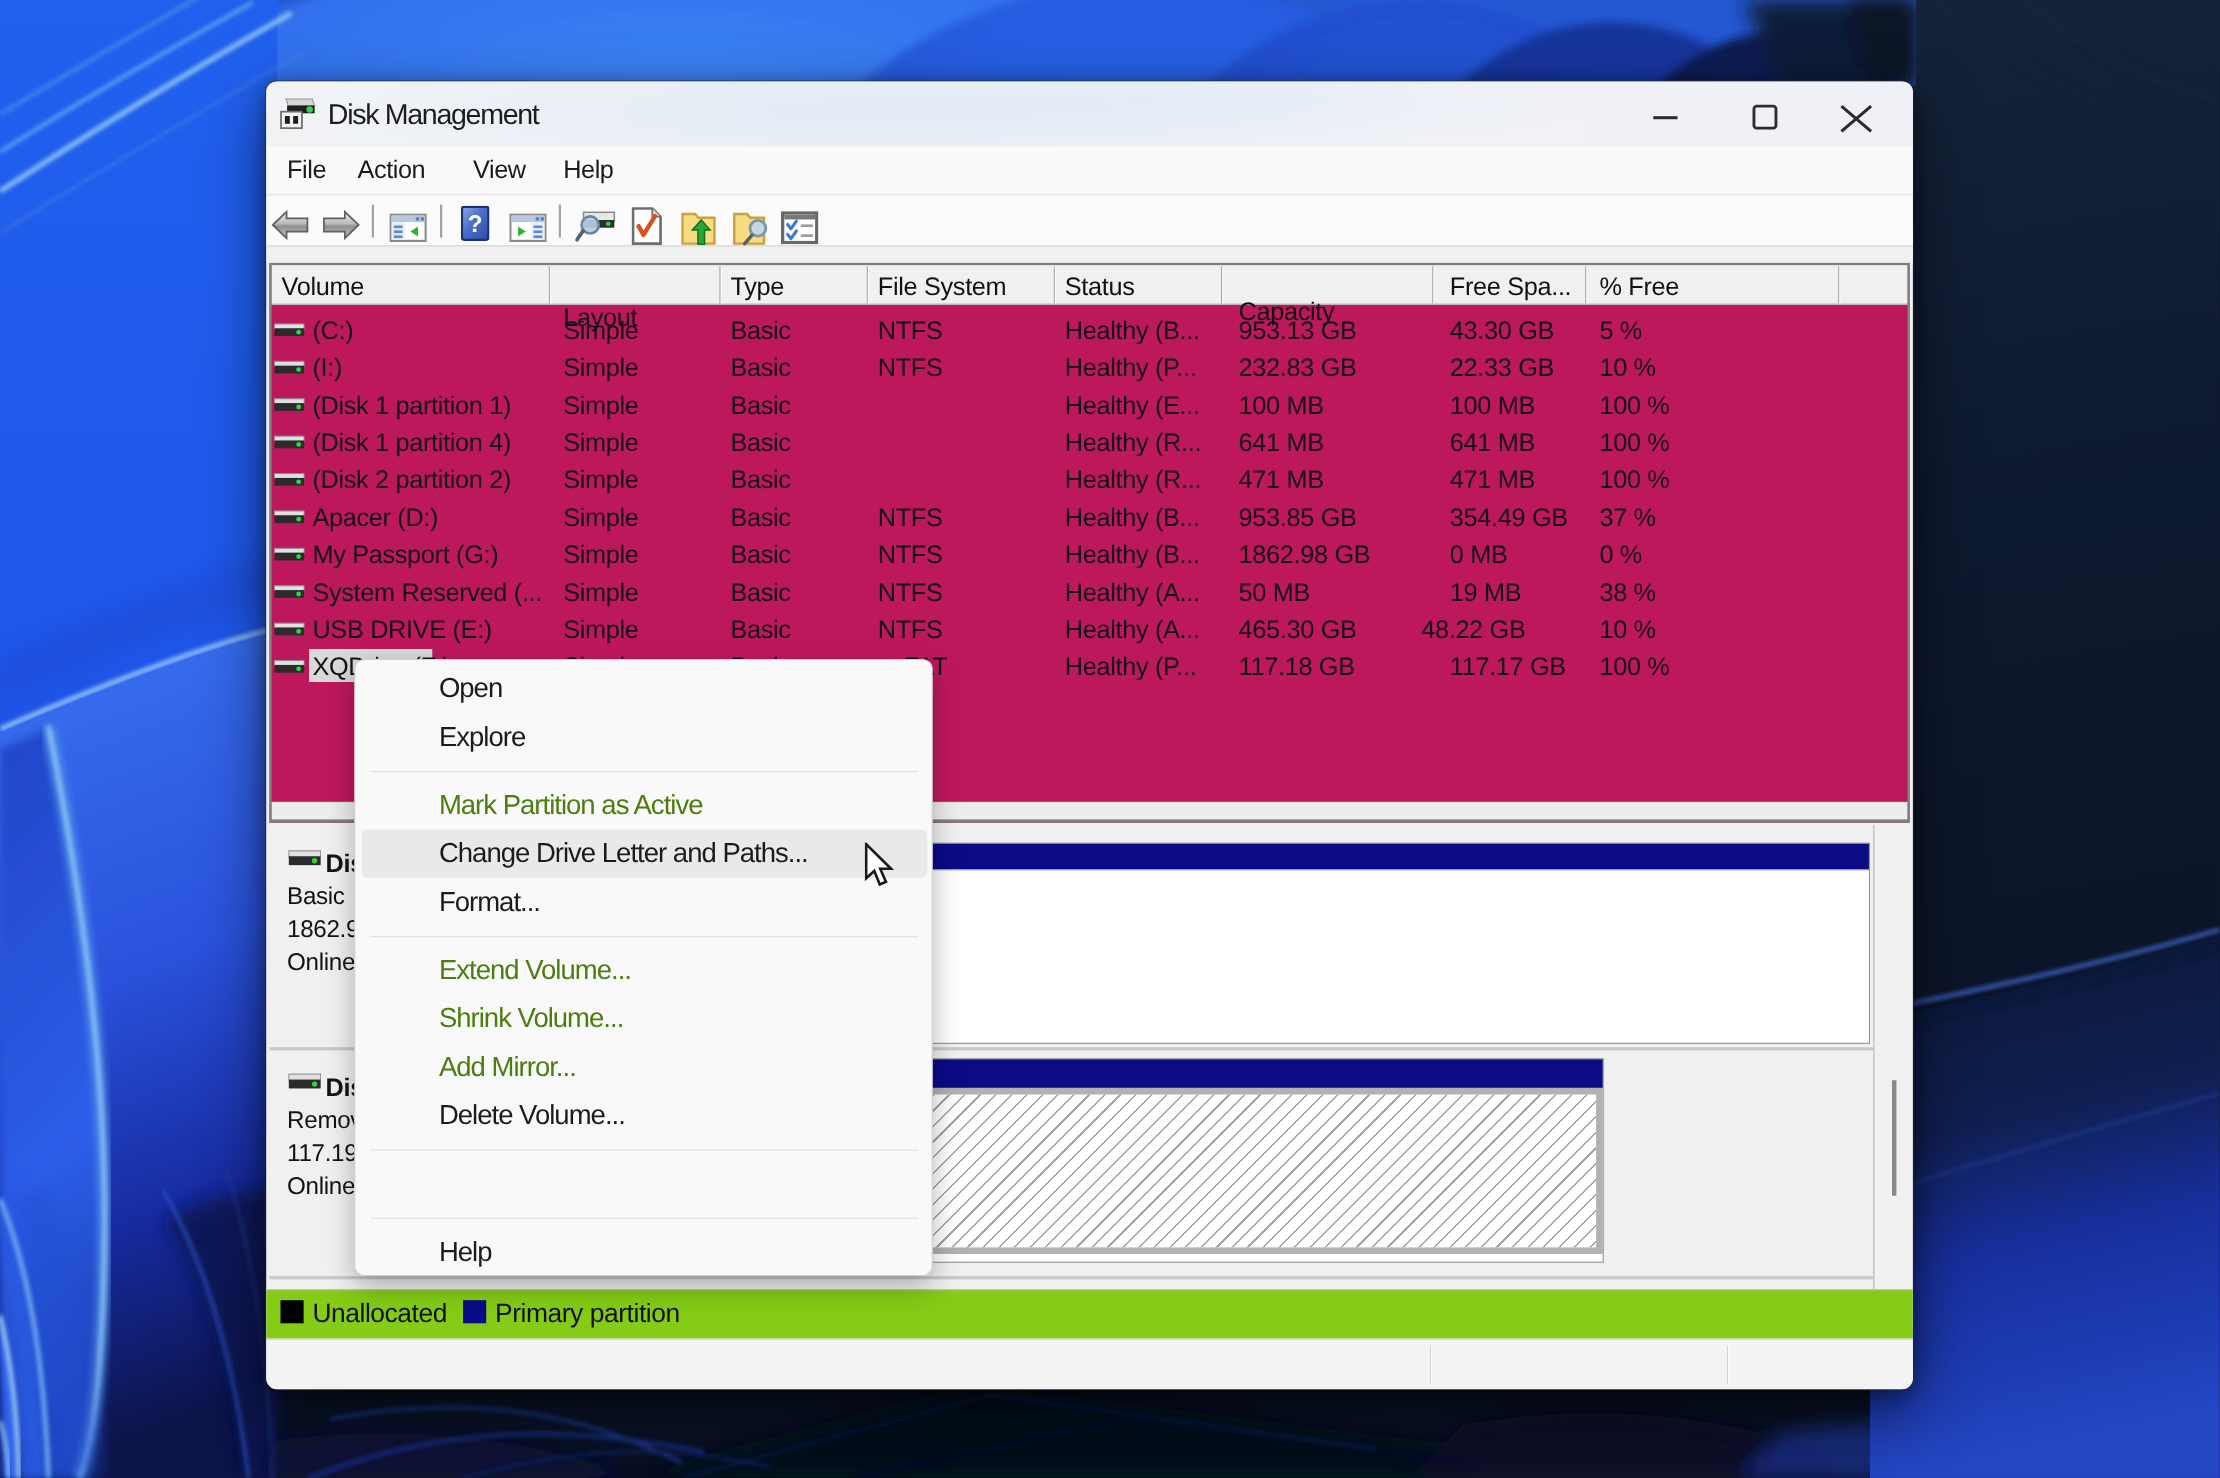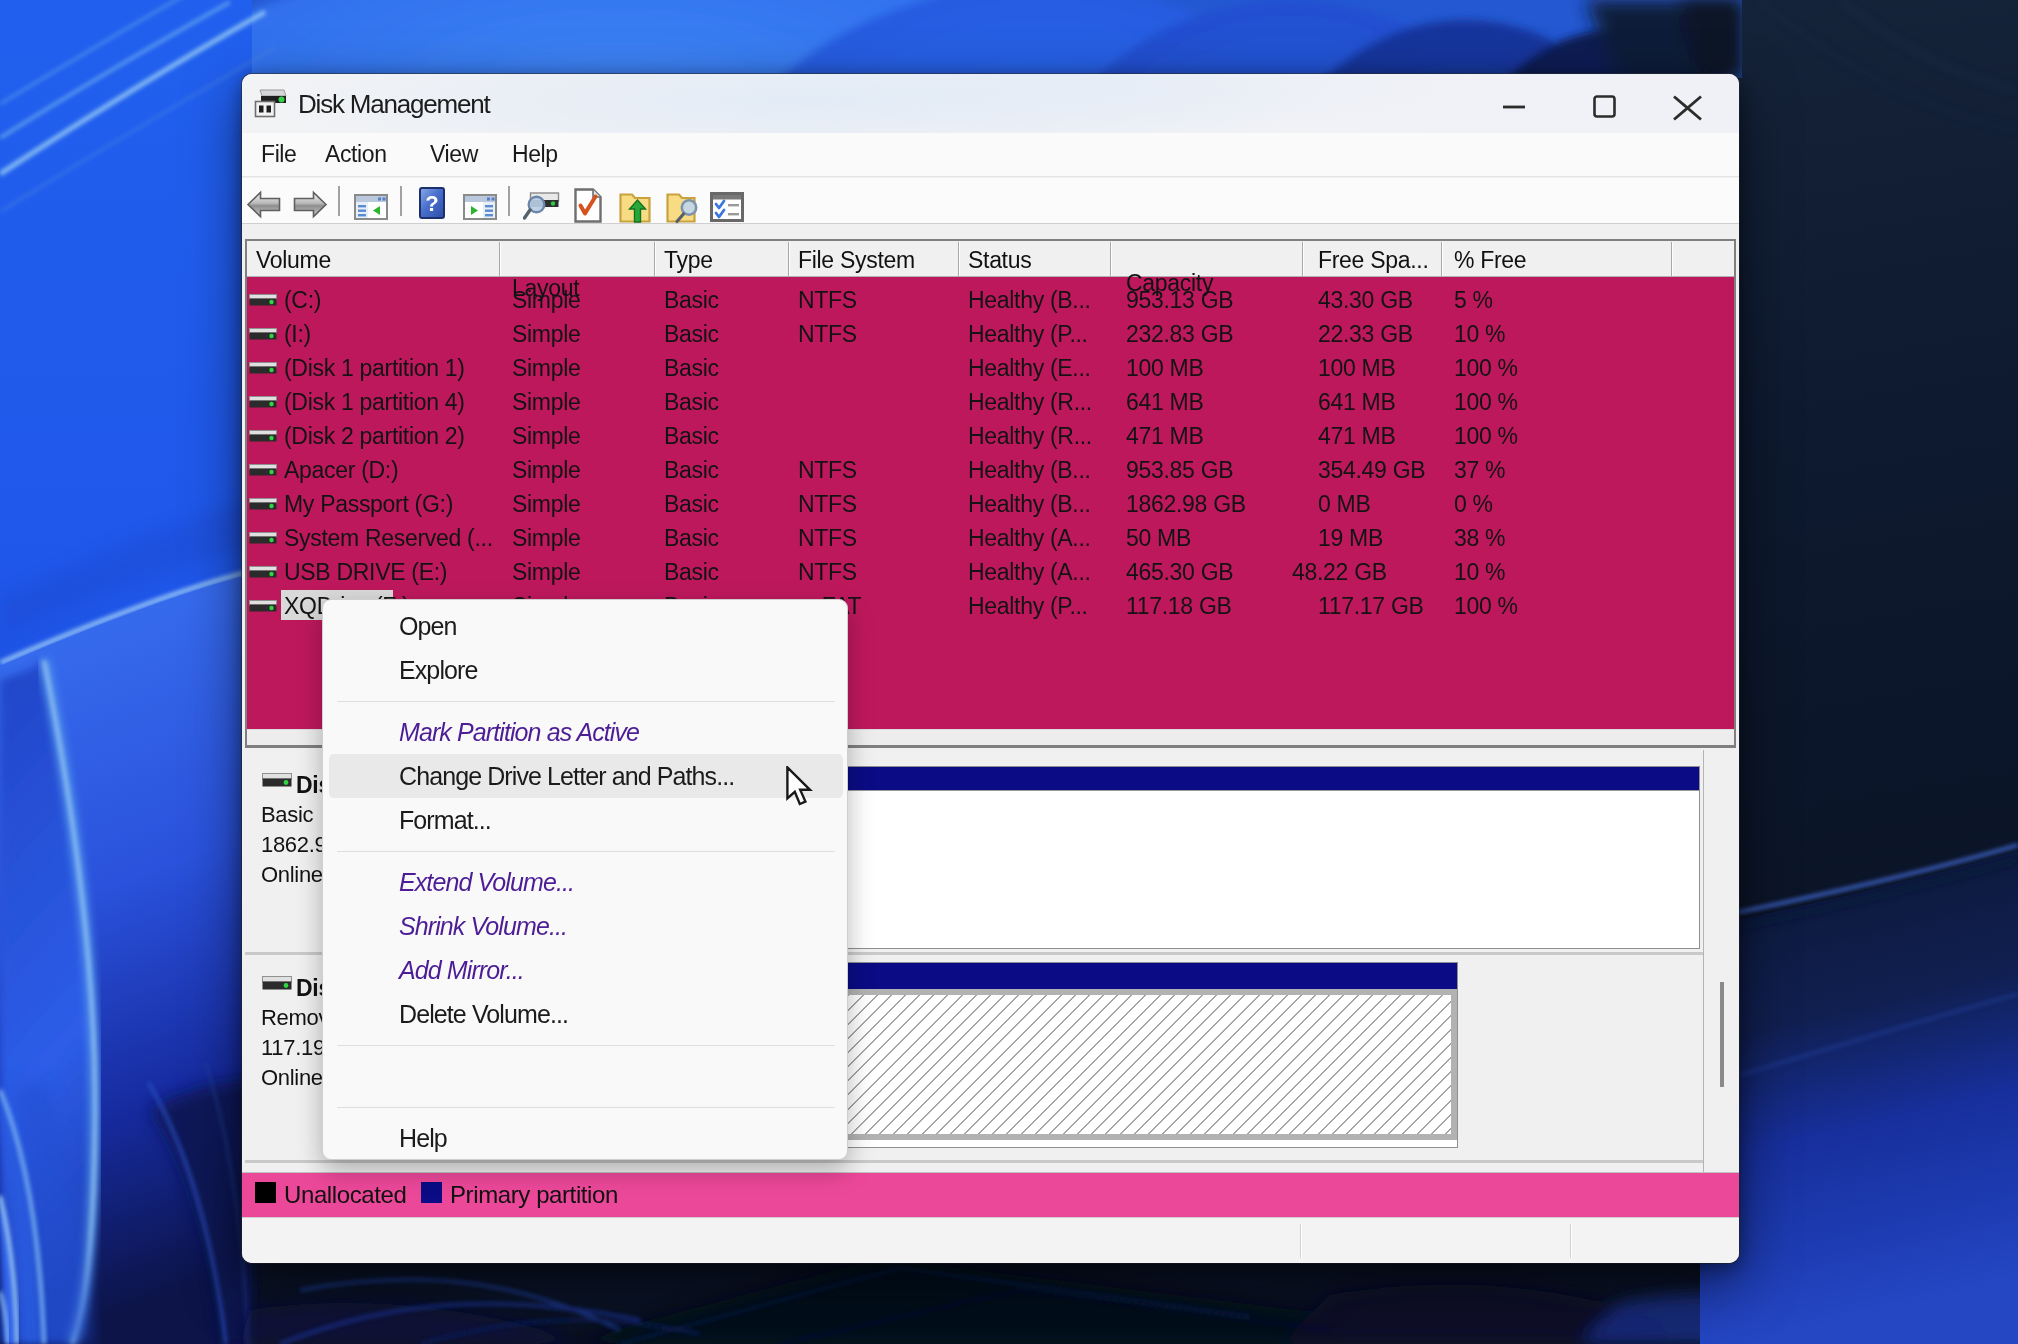--- a/index.html
+++ b/index.html
@@ -49,35 +49,35 @@
            background:#ffffff; border:1px solid #8f8f8f; }
   #part1 .strip { position:absolute; left:0; top:0; width:100%; height:24px; background:#0b0b85; border-bottom:1px solid #9a9a9a; }
   #part2 { position:absolute; left:103px; top:212px; width:1110px; height:186px;
            background:#ffffff; border:1px solid #8f8f8f; }
   #part2 .strip { position:absolute; left:0; top:0; width:100%; height:26px; background:#0b0b85; }
   #hatch { position:absolute; left:0; top:26px; right:0; bottom:7px; border:6px solid #b2b2b2;
            background:repeating-linear-gradient(135deg, #ffffff 0px, #ffffff 8.6px, #a4a4a4 8.6px, #a4a4a4 10px); }
   #scrollthumb { position:absolute; left:1478px; top:908px; width:4px; height:105px; background:#8a8a8a; }
 
   
-  #legend { position:absolute; left:0px; top:1098px; width:100%; height:45px; background:#ec4899;
+  #legend { position:absolute; left:0px; top:1098px; width:100%; height:45px; background:#84cc16;
             border-top:1px solid #c2c2c2; }
   #legend .sq { position:absolute; top:9px; width:21px; height:21px; }
   #legend .lt { position:absolute; top:0; height:45px; line-height:43px; font-size:24px; letter-spacing:-0.4px; color:#111; }
   #statusbar { position:absolute; left:0; top:1143px; width:100%; height:46px; background:#f3f3f3;
                border-top:1px solid #cfcfcf; }
   .ssep { position:absolute; top:6px; width:1px; height:34px; background:#d2d2d2; box-shadow:1px 0 0 #ffffff; }
 
   
   #ctxmenu { position:absolute; left:322px; top:599px; width:526px; height:561px;
              background:#f9f9f9; border:1px solid #cfcfcf; border-radius:9px;
              box-shadow:0 10px 26px rgba(0,0,0,.28); }
   .mi { position:absolute; left:0; width:100%; height:44px; line-height:44px; font-size:25px; letter-spacing:-0.9px;
         color:#1b1b1b; padding-left:76px; }
-  .mi.dis { color:#4c1d95;font-style:italic; }
+  .mi.dis { color:#4d7c0f; }
   .mi.hl { left:6px; width:514px; padding-left:70px; background:#e9e9e9; border-radius:5px; }
   .msep { position:absolute; left:14px; width:498px; height:1px; background:#dedede; }
 
   .seltext { position:absolute; background:#d9d9d9; }
 </style>
 </head>
 <body>
 
 <svg id="canvas" width="2018" height="1344" viewBox="0 0 2018 1344">
   <defs>

